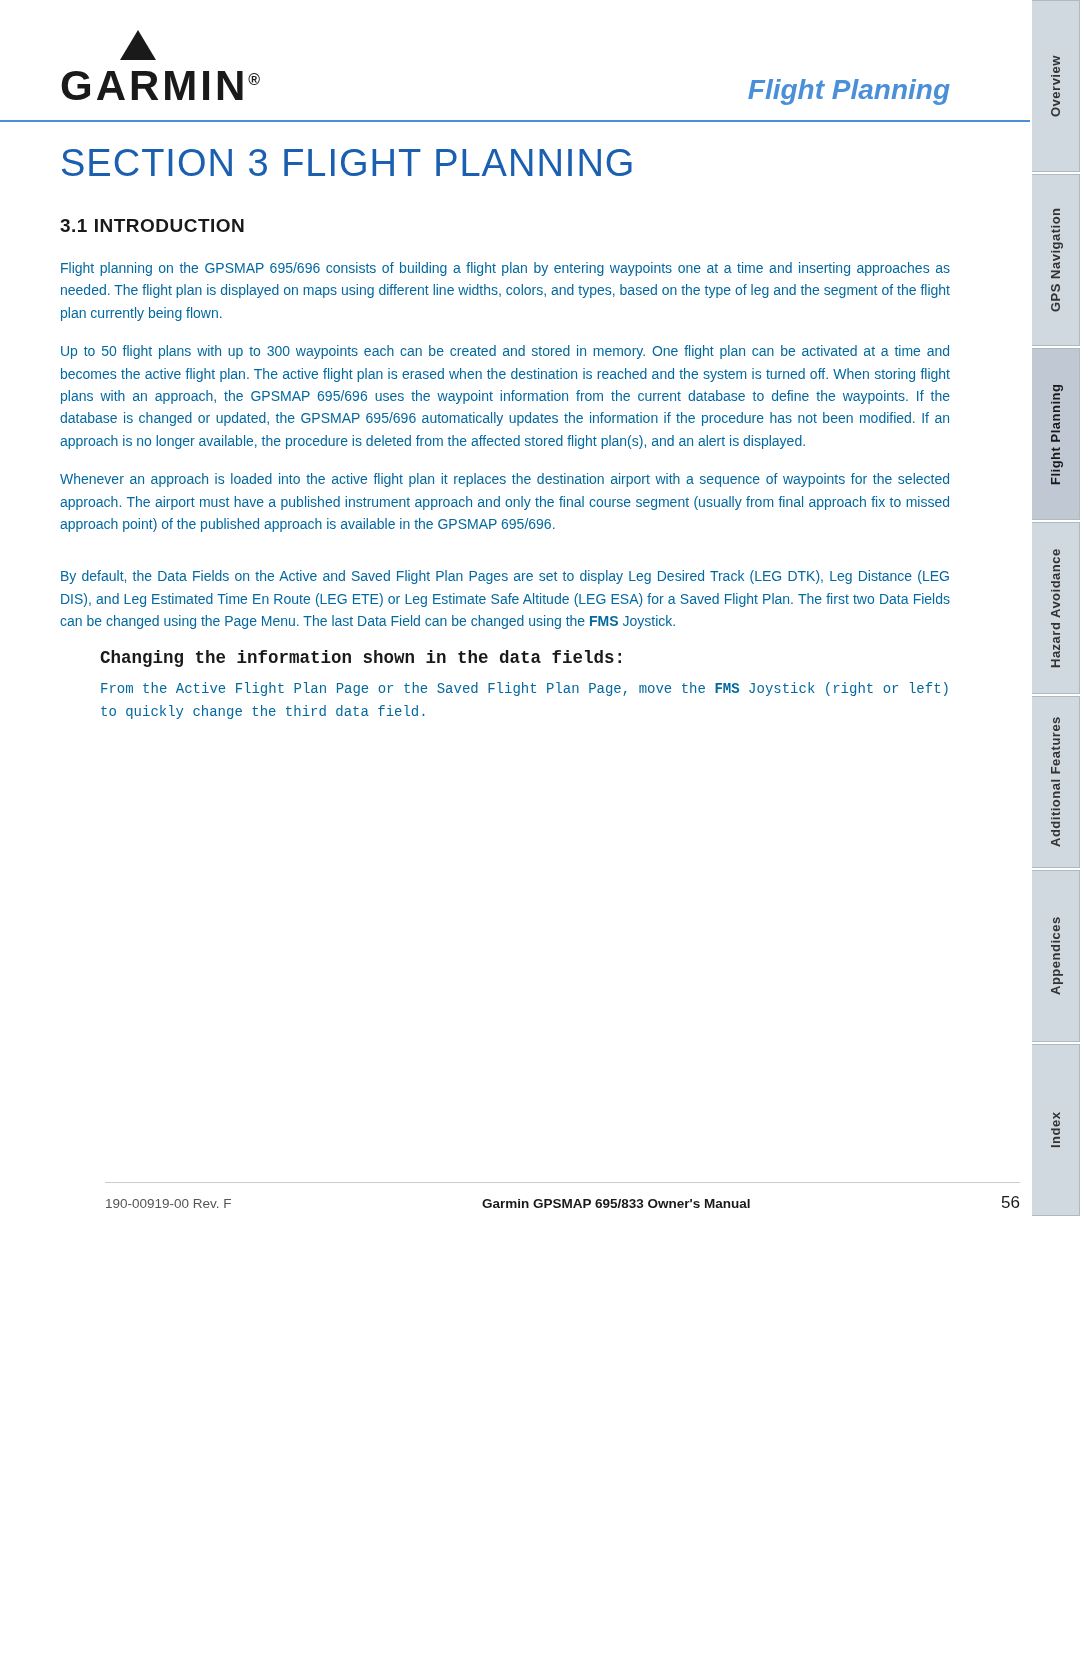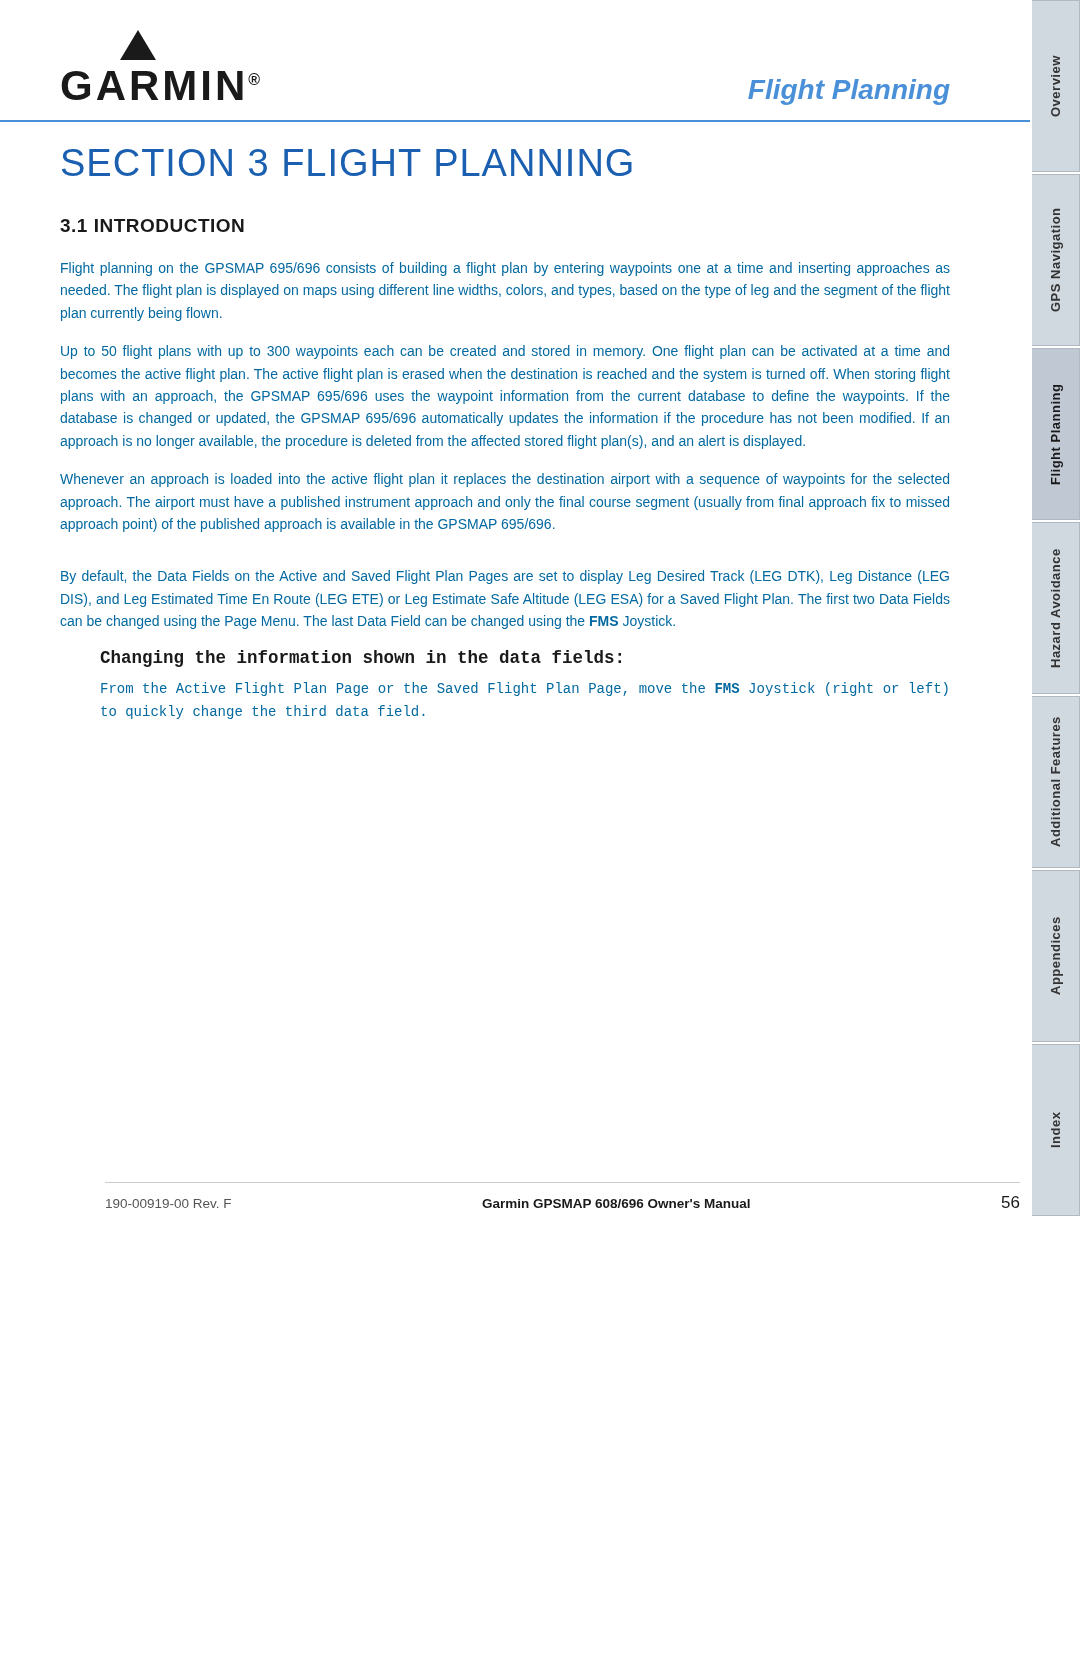--- a/index.html
+++ b/index.html
@@ -265,17 +265,17 @@
         <p class="body-text">
           <span>From the Active Flight Plan Page or the Saved Flight Plan Page, move the </span><span class="bold">FMS</span><span> Joystick (right or left) to quickly change the third data field.</span>
         </p>
       </div>
     </div>
 
   </div>
 
   <div class="footer">
     <span class="footer-left">190-00919-00 Rev. F</span>
-    <span class="footer-center">Garmin GPSMAP 608/696 Owner's Manual</span>
+    <span class="footer-center">Garmin GPSMAP 695/833 Owner's Manual</span>
     <span class="footer-right">56</span>
   </div>
 
 </div>
 
 </body></html>

